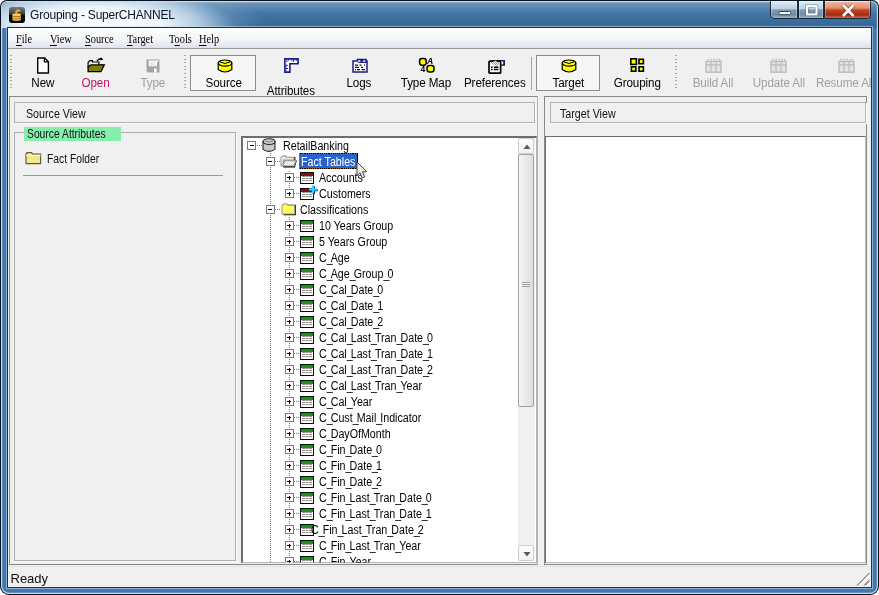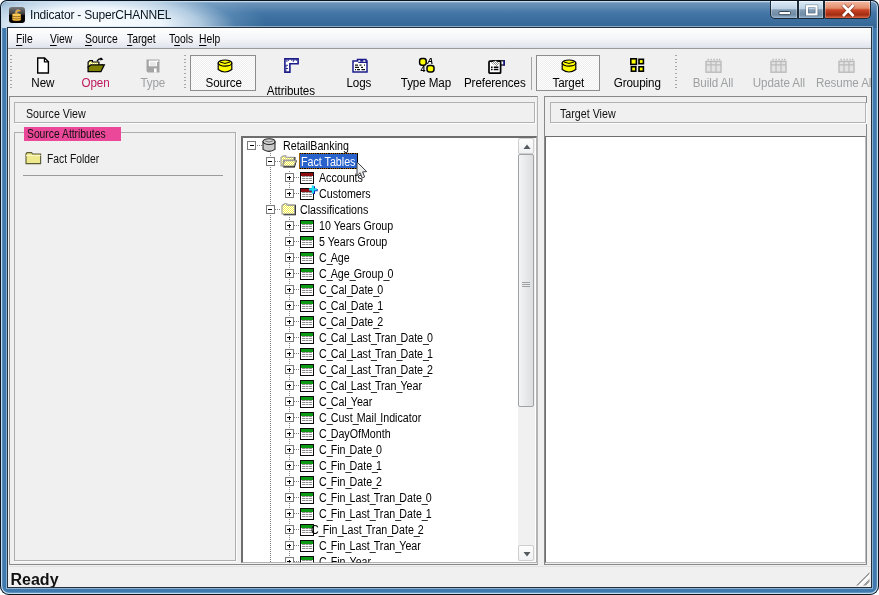--- a/index.html
+++ b/index.html
@@ -33,21 +33,21 @@
 .wbtn svg { position:absolute; left:0; top:0; }
 
 
 #client { position:absolute; left:8px; top:28px; width:863px; height:559px; background:#f0f0f0;
   box-shadow: 0 0 0 1px #25313c, 0 0 0 2px rgba(200,222,240,.55); overflow:hidden; }
 #cin { position:absolute; left:-8px; top:-28px; width:879px; height:595px; }
 
 
 #menubar { position:absolute; left:8px; top:28px; width:863px; height:21px;
   background:linear-gradient(to bottom, #fefefe, #f4f5f8 55%, #e3e6ef 92%, #dcdfe8);
-  border-bottom:1px solid #9a9a9a; }
+  border-bottom:1px solid #9a9a9a;font-family:Liberation Serif, serif; }
 .mi { position:absolute; top:3.5px; font-size:12px; color:#000; }
 .mis { display:inline-block; transform:scaleX(.86); transform-origin:left; }
 .mi u { text-underline-offset:1.5px; }
 
 
 .grip { position:absolute; top:55px; height:34px; width:3px;
   background-image:repeating-linear-gradient(to bottom, #a6a6a6 0 1.1px, transparent 1.1px 3.6px);
   background-size:2px 100%; background-repeat:no-repeat; background-position:0 0; }
 .vsep { position:absolute; top:57px; height:33px; width:1px; background:#a3a3a3; }
 .togglebtn { position:absolute; top:54.5px; height:36.5px; border:1px solid #8d8d8d;
@@ -56,21 +56,21 @@
 
 
 .panel { position:absolute; background:#f0f0f0; border:1px solid #898989; }
 .hdrbox { position:absolute; border:1px solid #b2b2b2; box-shadow:1px 1px 0 #fcfcfc; }
 .hdrtxt { position:absolute; font-size:12px; color:#111; white-space:nowrap; }
 .hdrtxt span { display:inline-block; transform:scaleX(.89); transform-origin:left; }
 
 
 #grpbox { position:absolute; left:14px; top:132px; width:221.5px; height:428.5px;
   border:1px solid #aeaeae; box-shadow:1px 1px 0 #fbfbfb; }
-#grplbl { position:absolute; left:24px; top:126.5px; background:#ec4899; padding:0 3px;
+#grplbl { position:absolute; left:24px; top:126.5px; background:#86efac; padding:0 3px;
   font-size:12px; color:#111; }
 #grplbl span { display:inline-block; transform:scaleX(.86); transform-origin:left; }
 
 #factfolder { position:absolute; left:47px; top:152px; font-size:12px; color:#111; }
 #factfolder span { display:inline-block; transform:scaleX(.86); transform-origin:left; }
 #attrsep { position:absolute; left:23px; top:175px; width:200px; height:1px; background:#9b9b9b; }
 
 
 #treebox { position:absolute; left:240.5px; top:135.5px; width:296px; height:427.5px; background:#fff;
   border-top:2px solid #6e6e6e; border-left:2px solid #6e6e6e; border-right:1px solid #b4b4b4; border-bottom:1px solid #b4b4b4; }
@@ -96,21 +96,21 @@
 .sbtn { position:absolute; left:0.5px; width:16px; height:16px; background:linear-gradient(to bottom,#fdfdfd,#f0f1f2);
   border:1px solid #cdced0; border-radius:2px; }
 #sthumb { position:absolute; left:0.5px; top:16.5px; width:16px; height:253px;
   background:linear-gradient(to right,#f4f5f6,#eaebec 40%,#dcdee0); border:1px solid #9fa3a6; border-radius:2px; }
 #sgrip { position:absolute; left:4px; top:144px; width:8px; height:1px; background:#9fa3a6;
   box-shadow:0 2px #9fa3a6, 0 4px #9fa3a6; }
 
 
 #status { position:absolute; left:8px; top:566px; width:863px; height:21px; background:#f0f0f0;
   border-top:1px solid #e2e2e2; }
-#status .txt { position:absolute; left:2.5px; top:3.5px; font-size:16px; color:#111;font-weight:bold; }
+#status .txt { position:absolute; left:2.5px; top:3.5px; font-size:13px; color:#111; }
 #rgrip { position:absolute; right:1.5px; bottom:1.5px; width:16px; height:16px;
   background-image:repeating-linear-gradient(135deg, transparent 0 2px, #9d9d9d 2px 3.7px, #fcfcfc 3.7px 5.2px);
   clip-path:polygon(100% 0, 100% 100%, 0 100%); }
 </style></head>
 <body>
 <svg width="0" height="0" style="position:absolute">
 <defs>
 <pattern id="chk" width="2" height="2" patternUnits="userSpaceOnUse">
   <rect width="2" height="2" fill="#fffef4"></rect>
         <rect width="1" height="1" fill="#f6ef4a"></rect>
@@ -131,21 +131,21 @@
       <path d="M6.2 6.2 Q5.6 2.8 8.6 2.2 Q10.6 1.9 10.6 3.4 L9 5.4 Z" fill="#a9a9a9" opacity=".75"></path>
       <ellipse cx="7.6" cy="12.4" rx="4.3" ry="1.5" fill="#c98f2a" stroke="#4f3206" stroke-width=".6"></ellipse>
       <ellipse cx="7.6" cy="12" rx="4.3" ry="1.5" fill="#f3b945"></ellipse>
       <ellipse cx="7.6" cy="10.3" rx="4.3" ry="1.5" fill="#c98f2a" stroke="#4f3206" stroke-width=".6"></ellipse>
       <ellipse cx="7.6" cy="9.9" rx="4.3" ry="1.5" fill="#f6c04c"></ellipse>
       <ellipse cx="7.6" cy="8.2" rx="4.3" ry="1.5" fill="#cf952d" stroke="#4f3206" stroke-width=".6"></ellipse>
       <ellipse cx="7.6" cy="7.8" rx="4.3" ry="1.5" fill="#fac855"></ellipse>
       <path d="M7.2 6.4 Q6.9 3.9 9.3 3.4 Q10.9 3.2 11 4.4" fill="none" stroke="#e8a93a" stroke-width="1.4"></path>
     </svg>
   </div>
-  <div id="title"><span>Indicator - SuperCHANNEL</span></div>
+  <div id="title"><span>Grouping - SuperCHANNEL</span></div>
   <div class="wbtn" id="bmin">
       <svg width="28" height="18">
         <rect x="8" y="10.5" width="11.5" height="3.2" rx="1" fill="#fff" stroke="#2e4456" stroke-width="1"></rect>
       </svg>
     </div>
   <div class="wbtn" id="bmax">
       <svg width="26" height="18">
         <rect x="8" y="5.2" width="9.5" height="8.2" fill="none" stroke="#2e4456" stroke-width="3.4" opacity=".5"></rect>
         <rect x="8" y="5.2" width="9.5" height="8.2" fill="none" stroke="#fff" stroke-width="2.1"></rect>
       </svg>

